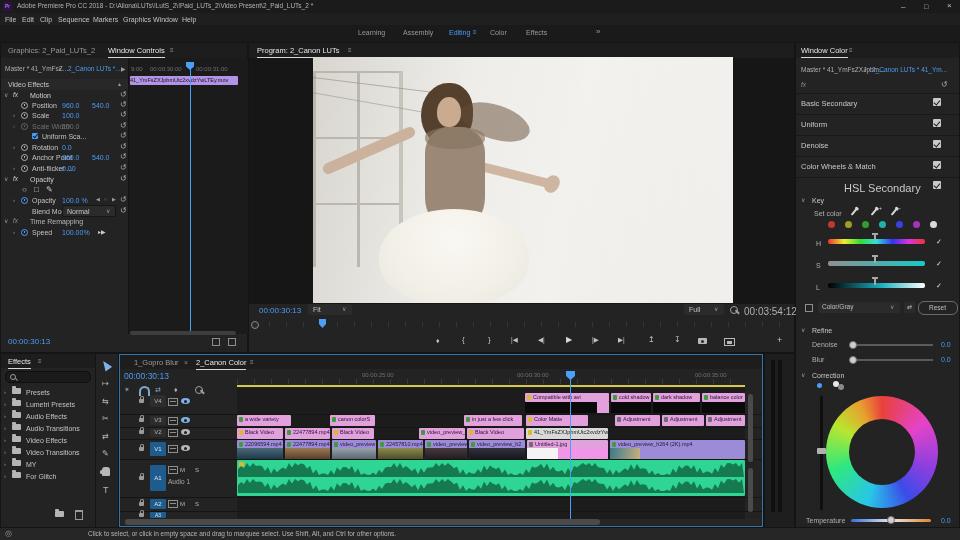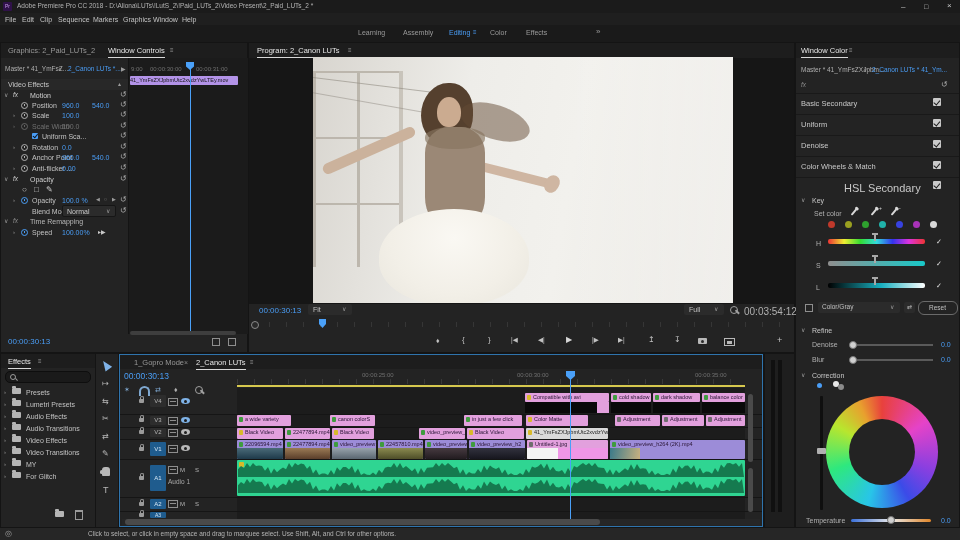--- a/index.html
+++ b/index.html
@@ -397,23 +397,23 @@
   <span class="t" style="left:102px;top:380px;font-size:8px;color:#b8b8b8;">↦</span>
   <span class="t" style="left:102px;top:398px;font-size:8px;color:#b8b8b8;">⇆</span>
   <span class="t" style="left:102px;top:415px;font-size:8px;color:#b8b8b8;">✂</span>
   <span class="t" style="left:102px;top:433px;font-size:8px;color:#b8b8b8;">⇄</span>
   <span class="t" style="left:102px;top:450px;font-size:8px;color:#b8b8b8;">✎</span>
   <span class="handic" style="left:102px;top:467px;"></span>
   <span class="t" style="left:103px;top:486px;font-size:9px;color:#b8b8b8;">T</span>
 
   <div class="panel" style="left:119px;top:354px;width:644px;height:173px;border:1px solid #2f74ad;box-sizing:border-box;"></div>
   <div class="abs" style="left:120px;top:355px;width:642px;height:14px;background:#1d1d1d;"></div>
-  <span class="t tabtxt" style="left:134px;top:359px;">1_Gopro Mode</span>
+  <span class="t tabtxt" style="left:134px;top:359px;">1_Gopro Blur</span>
   <span class="t" style="left:184px;top:359px;color:#8a8a8a;font-size:7px;">×</span>
-  <span class="t tabtxt tabon" style="left:196px;top:359px;">2_Canon LUTs</span>
+  <span class="t tabtxt tabon" style="left:196px;top:359px;">2_Canon Color</span>
   <span class="t" style="left:250px;top:359px;color:#9a9a9a;font-size:6px;">≡</span>
 
   <span class="t blue" style="left:124px;top:372px;font-size:8.5px;">00:00:30:13</span>
   <span class="t" style="left:124px;top:386px;color:#7fa8d0;font-size:7px;">✶</span>
   <span class="magnet" style="left:139px;top:386px;"></span>
   <span class="t" style="left:155px;top:386px;color:#7fa8d0;font-size:7px;">⇄</span>
   <span class="t" style="left:174px;top:386px;color:#b0b0b0;font-size:7px;">♦</span>
   <span class="wr" style="left:195px;top:386px;"></span>
 
   <div class="abs" style="left:237px;top:370px;width:508px;height:14px;background:#232323;"></div>

